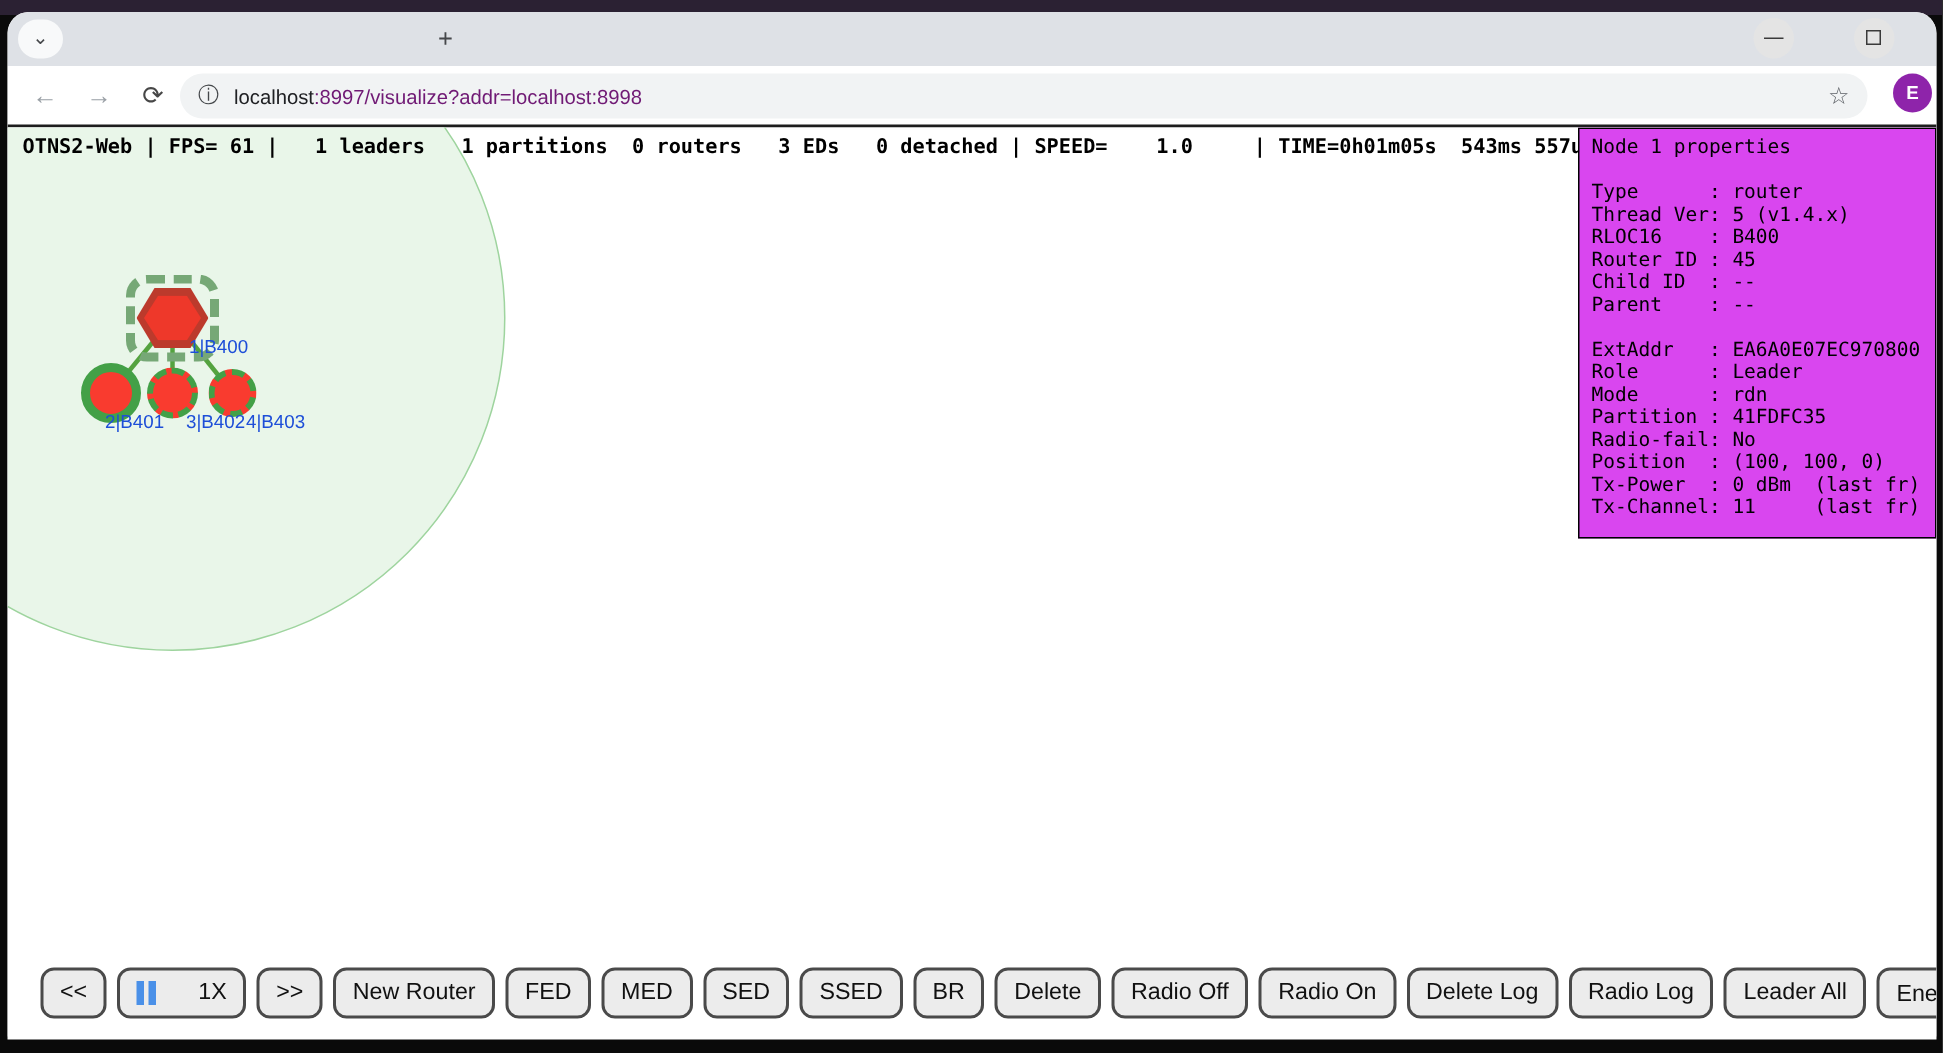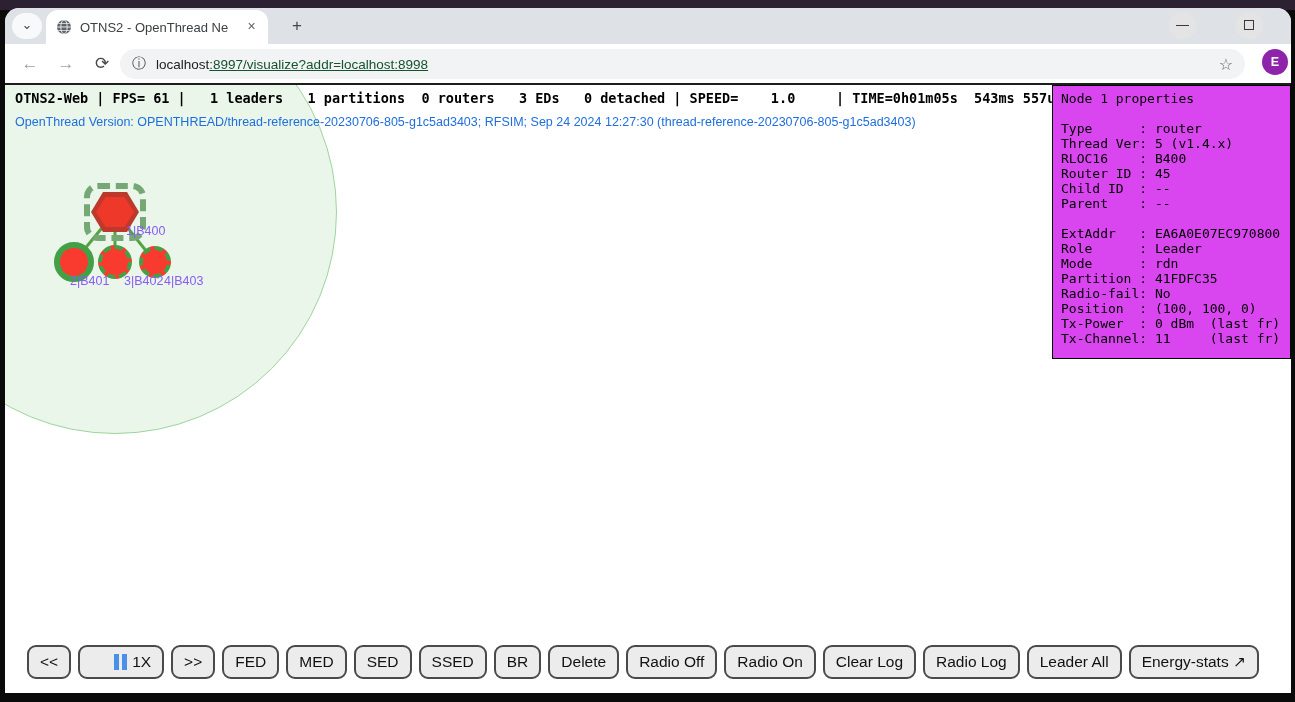--- a/index.html
+++ b/index.html
@@ -30,21 +30,21 @@
   
   .urlbar { position:relative; height:41px; background:#fff; border-bottom:2px solid #1d1d1d; }
   .nav-ic { position:absolute; top:7px; width:26px; height:26px; text-align:center; line-height:26px;
             font-size:17px; color:#9aa0a6; cursor:pointer; }
   .nav-ic.enabled { color:#474747; }
   .omnibox { position:absolute; left:115px; top:5px; width:1125px; height:30px; background:#f1f3f4;
              border-radius:15px; display:flex; align-items:center; padding:0 12px; }
   .site-info { font-size:14px; color:#44474a; margin-right:10px; cursor:pointer; }
   .url-text { font-size:13.5px; flex:1; white-space:nowrap; overflow:hidden; }
   .url-host { color:#202124;margin-top:12px; }
-  .url-rest { color:#14532d;text-decoration:underline; }
+  .url-rest { color:#701a75; }
   .star-ic { font-size:16px; color:#5f6368; cursor:pointer; margin-left:8px; }
   .avatar { position:absolute; right:3px; top:5px; width:26px; height:26px; border-radius:50%;
             background:#8e24aa; color:#fff; font-size:12.5px; font-weight:bold;
             text-align:center; line-height:26px; cursor:pointer; }
 
   
   #content { position:relative; width:1286px; height:606px; background:#fff; overflow:hidden; }
 
   .range-circle { position:absolute; left:-112px; top:-95px; width:444px; height:444px;
                   border-radius:50%; background:#e9f6e9; border:1px solid #9ed49e; }
@@ -62,63 +62,50 @@
   .hex-outer { position:absolute; left:86px; top:107px; width:48px; height:40px; background:#bc3a2c;
                clip-path:polygon(25% 0%,75% 0%,100% 50%,75% 100%,25% 100%,0% 50%); cursor:pointer; }
   .hex-inner { position:absolute; left:5px; top:5px; width:38px; height:30px; background:#ee382a;
                clip-path:polygon(25% 0%,75% 0%,100% 50%,75% 100%,25% 100%,0% 50%); }
 
   .node-circ { position:absolute; border-radius:50%; background:#f93b2f; cursor:pointer; }
   .node-2 { left:49px;  top:157px; width:40px; height:40px; border:6px solid #43a047; }
   .node-3 { left:93px;  top:160px; width:34px; height:34px; border:4px dashed #43a047; }
   .node-4 { left:134px; top:161px; width:32px; height:32px; border:4px dashed #43a047; }
 
-  .node-label { position:absolute; font-size:12.5px; color:#8b5cf6; white-space:nowrap; }
+  .node-label { position:absolute; font-size:12.5px; color:#1d4ed8; white-space:nowrap; }
   .lbl-1 { left:121px; top:139px; }
   .lbl-2 { left:65px;  top:189px; }
   .lbl-3 { left:119px; top:189px; }
   .lbl-4 { left:159px; top:189px; }
 
   .node-panel { position:absolute; left:1047px; top:0; width:239px; height:274px;
                 background:#d946ef; border:1px solid #000; padding:5px 8px; }
   .node-panel pre { font-family:"DejaVu Sans Mono","Liberation Mono",monospace;
                     font-size:13px; line-height:15px; color:#000; }
 
   
   .toolbar { position:absolute; left:22px; top:560px; display:flex; gap:7px; align-items:center; }
   .tb-btn { height:34px; background:#ececec; border:2px solid #4a4a4a; border-radius:9px;
             font-family:"Liberation Sans",sans-serif; font-size:15.5px; color:#111;
             padding:0 11px; display:flex; align-items:center; cursor:pointer; white-space:nowrap; }
-  .speed-btn { width:86px; justify-content:flex-end; }
+  .speed-btn { width:86px; justify-content:space-between; }
   .pause-bars { display:inline-flex; gap:3px; margin-right:5px; }
   .pause-bars span { display:inline-block; width:5px; height:16px; background:#4a90e8; }
 </style>
 </head>
 <body>
 
 <div id="frame">
   <div id="topstrip"></div>
 
   <div id="browser">
 
     <div class="tabbar">
       <div class="tab-search">⌄</div>
-      <div class="tab">
-        <span style="margin-right:8px; display:inline-flex;">
-          <svg width="16" height="16" viewBox="0 0 16 16">
-            <circle cx="8" cy="8" r="7" fill="#5f6368"></circle>
-            <ellipse cx="8" cy="8" rx="3.2" ry="7" fill="none" stroke="#e8eaed" stroke-width="1"></ellipse>
-            <line x1="1" y1="8" x2="15" y2="8" stroke="#e8eaed" stroke-width="1"></line>
-            <line x1="2.2" y1="4.5" x2="13.8" y2="4.5" stroke="#e8eaed" stroke-width="0.8"></line>
-            <line x1="2.2" y1="11.5" x2="13.8" y2="11.5" stroke="#e8eaed" stroke-width="0.8"></line>
-          </svg>
-        </span>
-        <span class="tab-title">OTNS2 - OpenThread Ne</span>
-        <span class="tab-close">×</span>
-      </div>
       <div class="newtab-btn">+</div>
       <div class="win-btns">
         <div class="win-btn">
             <span class="glyph-min"></span>
           </div>
         <div class="win-btn">
             <span class="glyph-max"></span>
           </div>
       </div>
     </div>
@@ -135,21 +122,20 @@
         <span class="star-ic">☆</span>
       </div>
       <div class="avatar">E</div>
     </div>
 
     <div id="content">
 
       <div class="range-circle"></div>
 
       <div class="statusbar">OTNS2-Web | FPS= 61 |   1 leaders   1 partitions  0 routers   3 EDs   0 detached | SPEED=    1.0     | TIME=0h01m05s  543ms 557us</div>
-      <div class="versionline">OpenThread Version: OPENTHREAD/thread-reference-20230706-805-g1c5ad3403; RFSIM; Sep 24 2024 12:27:30 (thread-reference-20230706-805-g1c5ad3403)</div>
 
       <svg id="links" width="400" height="400">
         <line x1="110" y1="127" x2="69" y2="177" stroke="#54a33f" stroke-width="3"></line>
         <line x1="110" y1="127" x2="110" y2="177" stroke="#54a33f" stroke-width="3"></line>
         <line x1="110" y1="127" x2="150" y2="177" stroke="#54a33f" stroke-width="3"></line>
       </svg>
 
       <div class="sel-box"></div>
       <div class="hex-outer">
         <div class="hex-inner"></div>
@@ -186,29 +172,30 @@
       <div class="toolbar">
         <div class="tb-btn">&lt;&lt;</div>
         <div class="tb-btn speed-btn">
           <span class="pause-bars">
               <span></span>
               <span></span>
             </span>
           <span>1X</span>
         </div>
         <div class="tb-btn">&gt;&gt;</div>
+        <div class="tb-btn">New Router</div>
         <div class="tb-btn">FED</div>
         <div class="tb-btn">MED</div>
         <div class="tb-btn">SED</div>
         <div class="tb-btn">SSED</div>
         <div class="tb-btn">BR</div>
         <div class="tb-btn">Delete</div>
         <div class="tb-btn">Radio Off</div>
         <div class="tb-btn">Radio On</div>
-        <div class="tb-btn">Clear Log</div>
+        <div class="tb-btn">Delete Log</div>
         <div class="tb-btn">Radio Log</div>
         <div class="tb-btn">Leader All</div>
         <div class="tb-btn">Energy-stats ↗</div>
 
       </div>
 
     </div>
   </div>
 </div>
 

